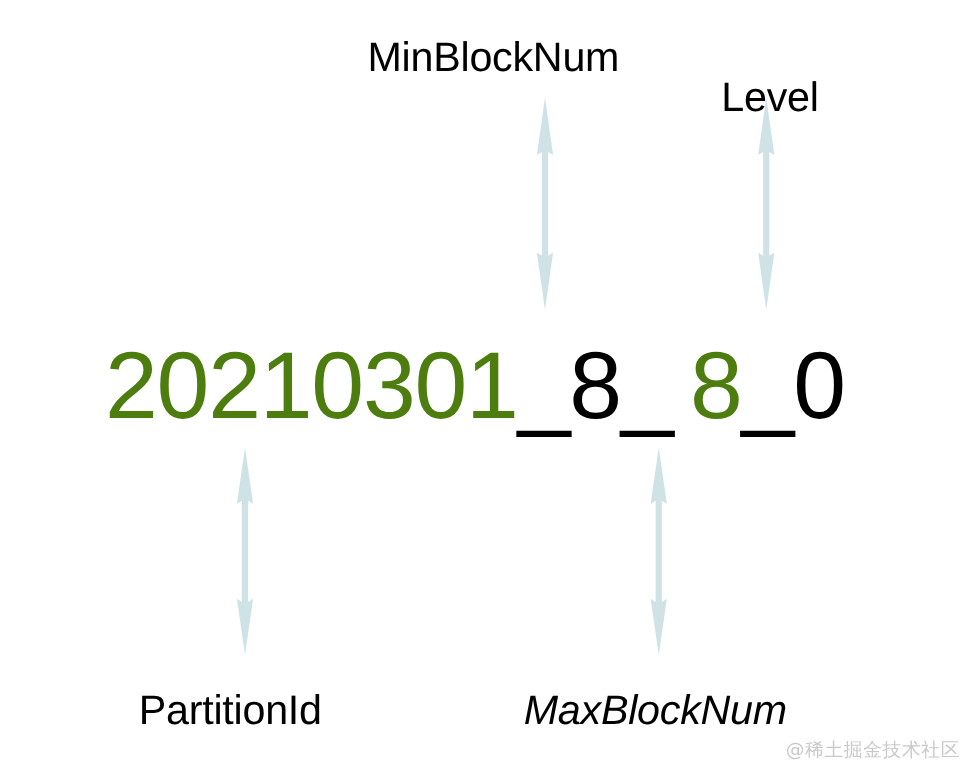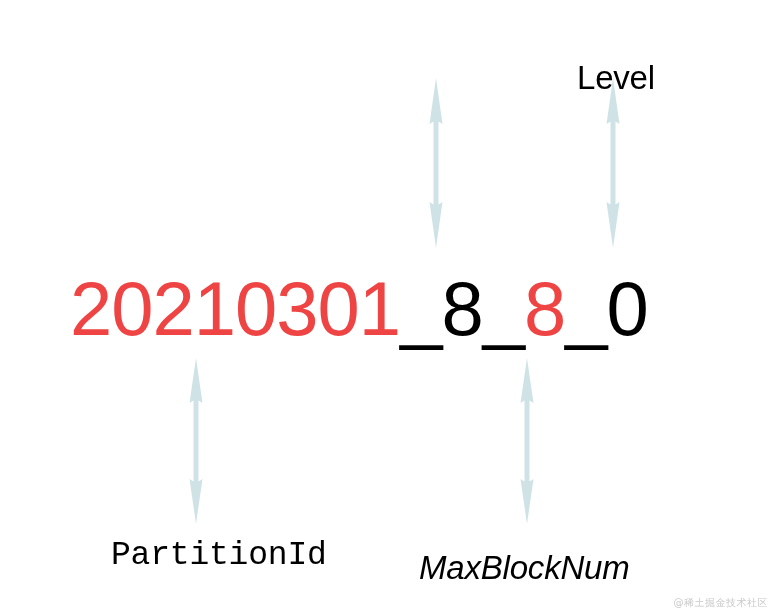--- a/index.html
+++ b/index.html
@@ -26,37 +26,37 @@
     font-family: "Liberation Sans", sans-serif;
     font-size: 33px;
     line-height: 1;
     white-space: nowrap;
     font-weight: 400;
     letter-spacing: -0.2px;
   }
 
   #label-minblocknum { left: 294px; top: 29px; }
   #label-level       { left: 577px; top: 29px; margin-top: 32px; }
-  #label-partitionid { left: 111px; top: 539px; font-family: Liberation Mono, monospace; }
+  #label-partitionid { left: 111px; top: 551px; }
   #label-maxblocknum { left: 419px; top: 551px; font-style: italic; }
 
   
   #part-name {
     position: absolute;
     left: 70px;
     top: 271px;
     font-family: "Liberation Sans", sans-serif;
     font-size: 76px;
     line-height: 1;
     white-space: nowrap;
     letter-spacing: -1px;
     font-weight: 400;
   }
   #part-name .seg { }
-  .seg-orange { color: #ef4444; }
+  .seg-orange { color: #4d7c0f; margin-left: 14px; }
   .seg-black  { color: #000000; }
 
   
   .arrow {
     position: absolute;
     width: 42px;
   }
   .arrow svg { display: block; overflow: visible; }
 
   #arrow-minblocknum { left: 415px; top:  78px; height: 170px; }
@@ -64,31 +64,32 @@
   #arrow-partitionid { left: 175px; top: 358px; height: 166px; }
   #arrow-maxblocknum { left: 506px; top: 358px; height: 166px; }
 
   
   #watermark {
     position: absolute;
     right: 8px;
     bottom: 6px;
     color: #c9c9c9;
     font-family: "DejaVu Sans", sans-serif;
-    font-size: 10px;
+    font-size: 15px;
     line-height: 1;
     white-space: nowrap;
     letter-spacing: 0.5px;
   }
 </style>
 </head>
 <body>
 
 <div id="canvas">
 
+  <div class="label" id="label-minblocknum">MinBlockNum</div>
 
   <div class="label" id="label-level">Level</div>
 
   <div class="arrow" id="arrow-minblocknum">
     <svg width="42" height="170" viewBox="0 0 42 170">
       <path d="M21 0 L27.5 46 L23.5 43.5 L23.5 126.5 L27.5 124 L21 170
                L14.5 124 L18.5 126.5 L18.5 43.5 L14.5 46 Z" fill="#cfe3e7"></path>
     </svg>
   </div>
 

